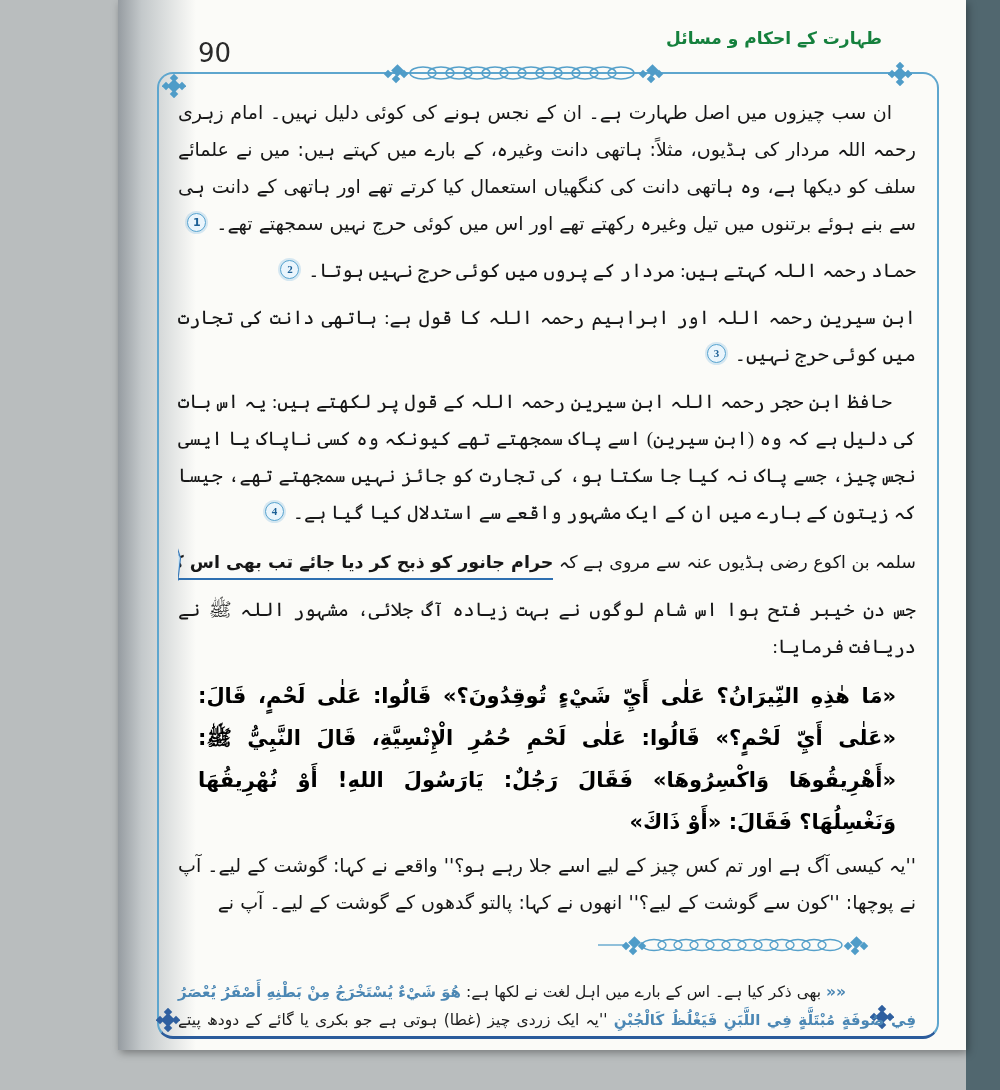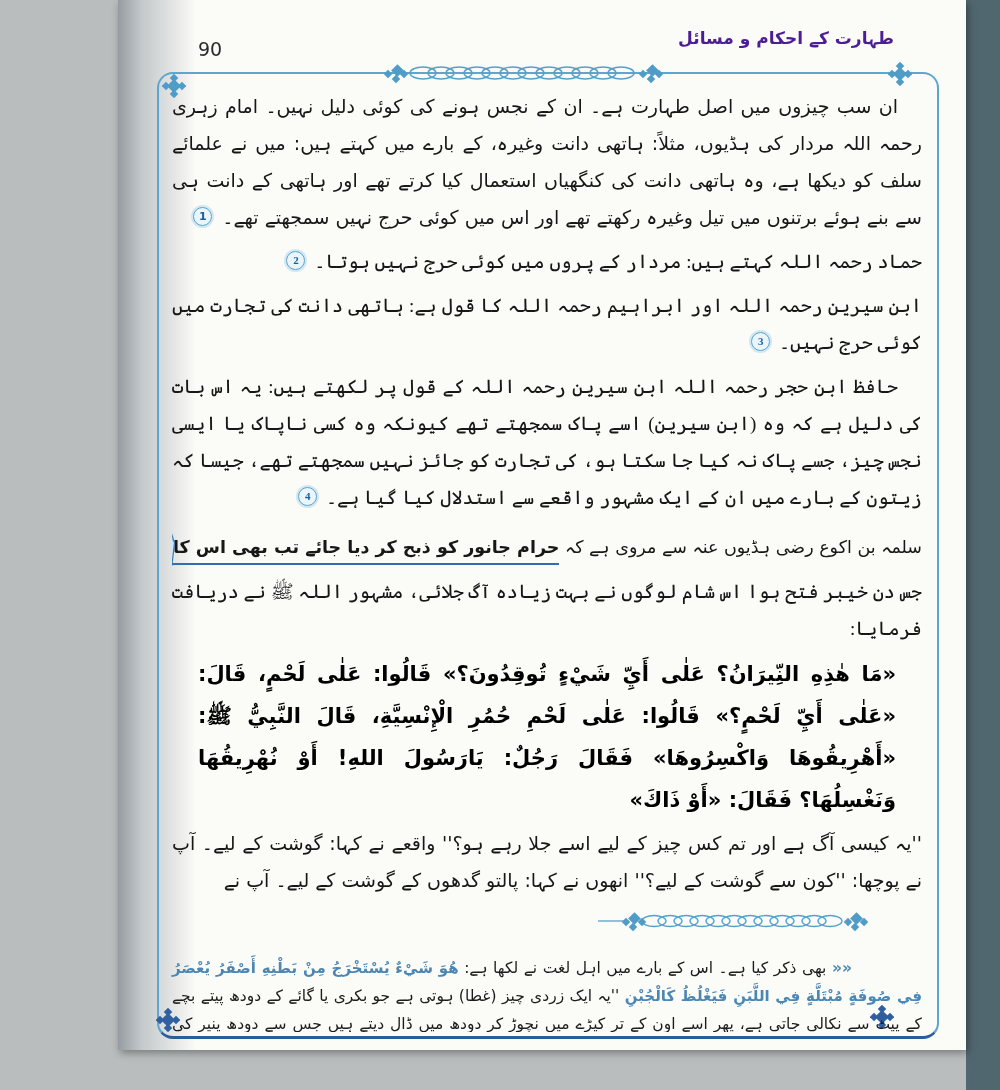--- a/index.html
+++ b/index.html
@@ -12,33 +12,33 @@
   .right-band{position:absolute;right:0;top:0;width:34px;height:1090px;background:#51676f;}
   .page{
     position:absolute;left:118px;top:0;width:848px;height:1050px;
     background:#fbfbf8;box-shadow:2px 3px 8px rgba(0,0,0,.35);
   }
   .gutter{
     position:absolute;left:0;top:0;width:78px;height:100%;
     background:linear-gradient(to right,#969ca1 0%,#c3c8ca 30%,rgba(251,251,248,0) 100%);
     pointer-events:none;
   }
-  .page-number{position:absolute;left:80px;top:38px;font-size:19px;color:#2a2a2a;}
-  .header-title{position:absolute;right:72px;top:28px;font-size:17px;font-weight:bold;color:#4c1d95;direction:rtl;}
+  .page-number{position:absolute;left:80px;top:38px;font-size:26px;color:#2a2a2a;}
+  .header-title{position:absolute;right:84px;top:28px;font-size:17px;font-weight:bold;color:#15803d;direction:rtl;}
   .frame{
     position:absolute;left:39px;top:72px;width:778px;height:962px;
     border:2px solid #5ea6ce;border-bottom:3px solid #2b5c9c;border-radius:16px;
   }
   .ornament{position:absolute;}
   .content{
     position:absolute;left:50px;top:84px;width:758px;height:948px;overflow:hidden;
     direction:rtl;text-align:justify;color:#171717;
     font-size:19px;line-height:37px;
   }
-  .content p{margin:4px;}
+  .content p{margin:10px;}
   .para-indent{text-indent:24px;}
   .p-gap{margin-top:7px !important;font-family:Liberation Serif, serif;}
   .badge{
     display:inline-block;min-width:17px;height:17px;line-height:17px;border-radius:50%;
     background:#eaf5fc;border:1px solid #58a4d0;color:#1d6096;
     font-size:11px;text-align:center;vertical-align:4px;margin:0 4px;font-weight:bold;
     box-shadow:0 0 0 2px rgba(125,185,225,.30);
     text-indent:0;
   }
   .heading-line{

